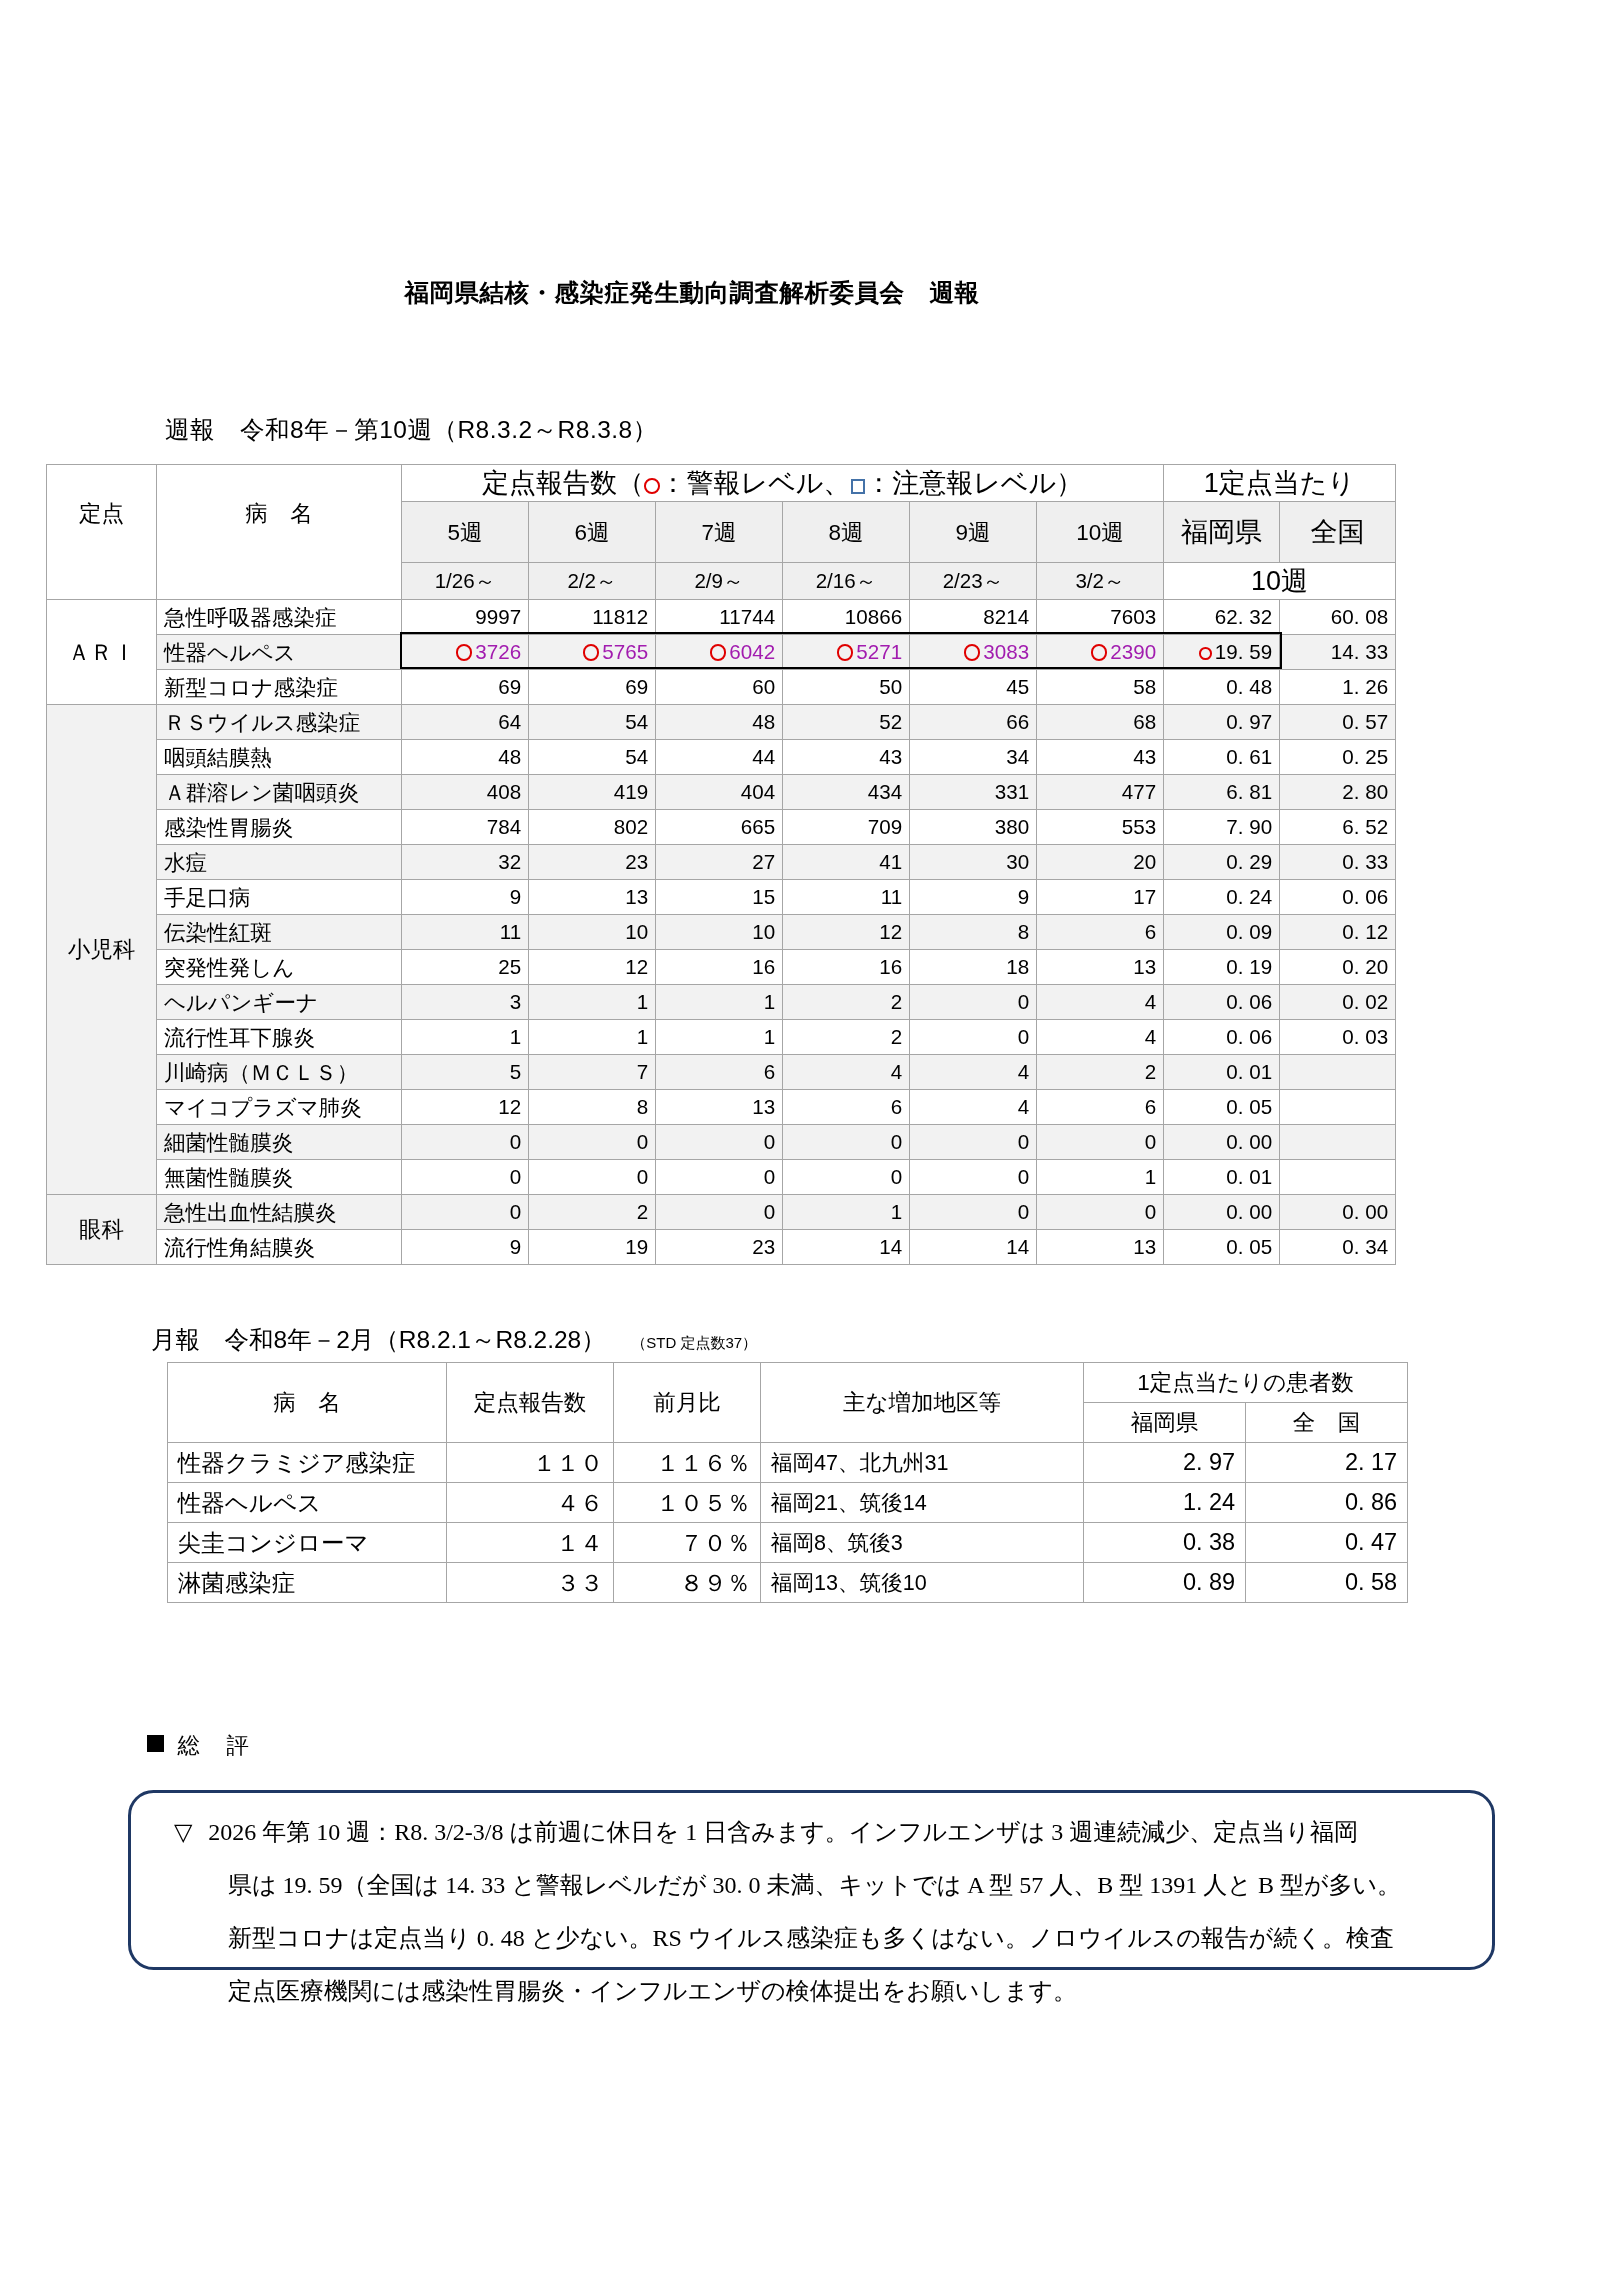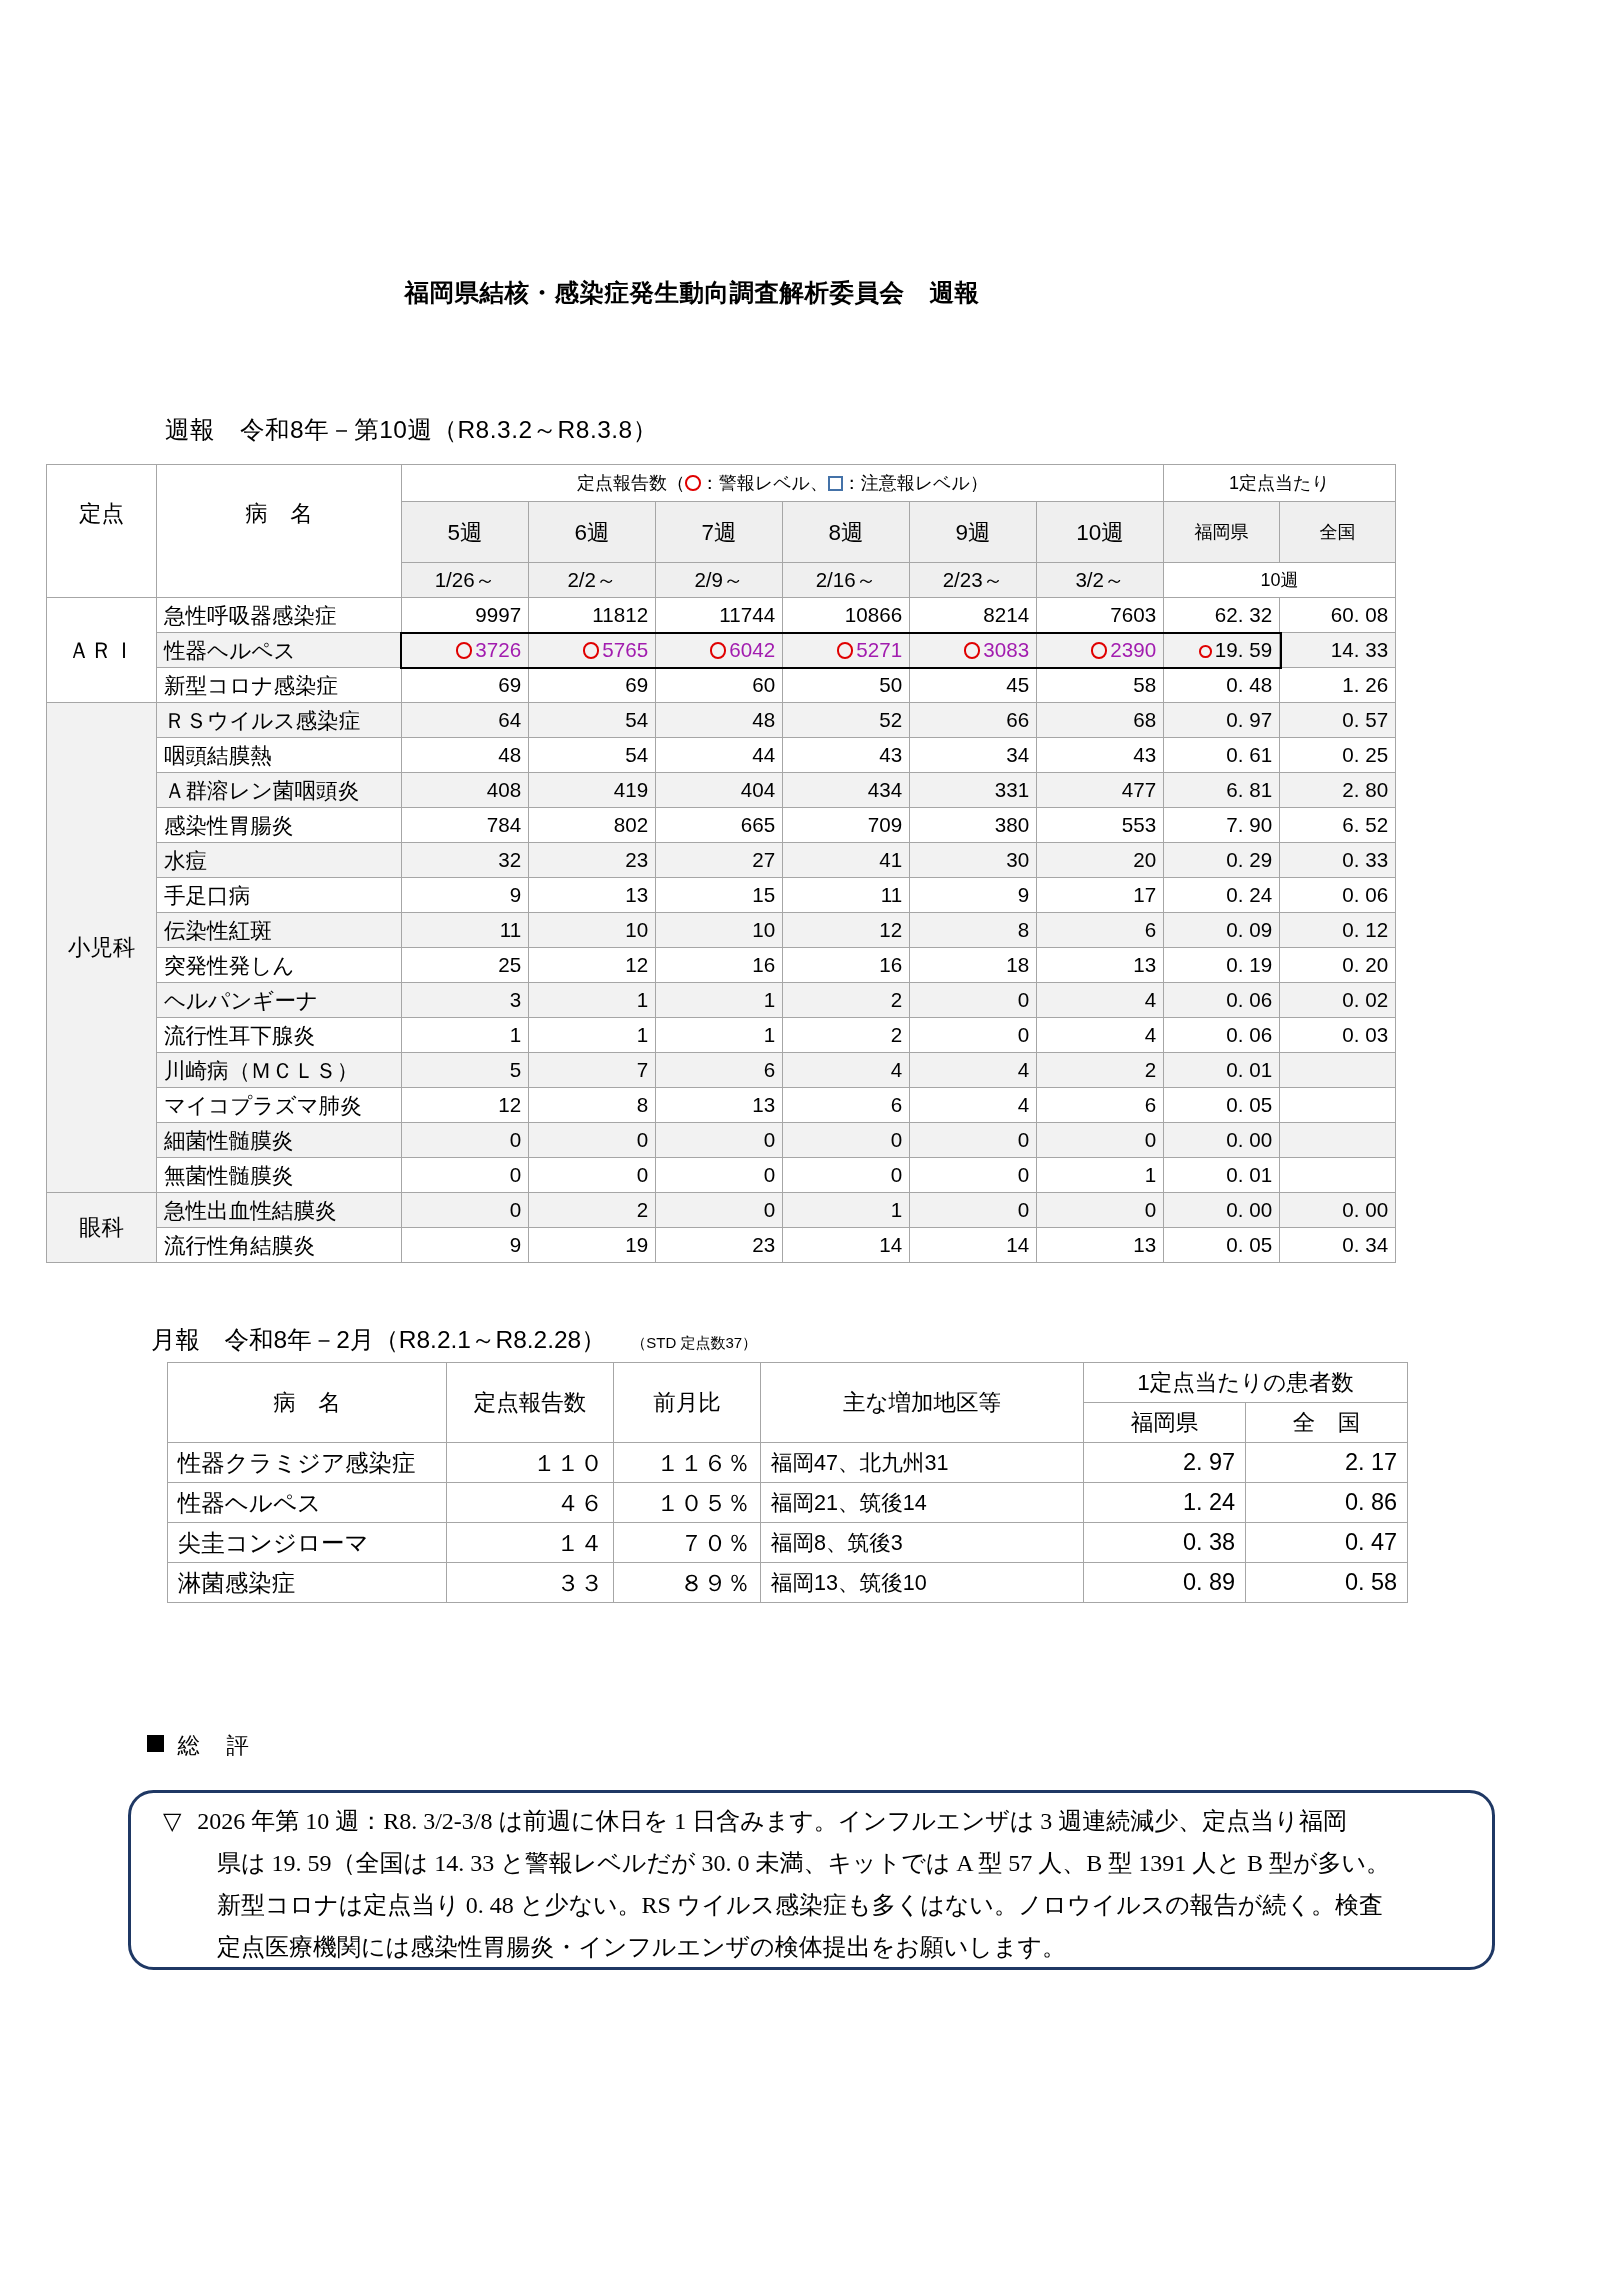--- a/index.html
+++ b/index.html
@@ -53,21 +53,21 @@
   }
   .hdr-shade { background:#efefef !important; }
   .c-cat   { width:110px; text-align:center; font-size:22.5px; }
   .c-name  { width:245px; text-align:left;  font-size:21.6px; }
   .c-wk    { width:127px; text-align:right; }
   .c-pref  { width:116px; text-align:right; }
   .c-natl  { width:116px; text-align:right; }
   .ctr { text-align:center !important; }
   .rowshade td { background:#f2f2f2 !important; }
   .hdr-big { font-size:22.5px; }
-  .hdr-mid { font-size:18px; }
+  .hdr-mid { font-size:27px; }
 
   
   .flu td.c-wk, .flu td.c-pref { position:relative; }
   .flu-num { color:#a21caf; }
   .warn-o {
     display:inline-block;
     width:16.7px; height:16.7px;
     border:2px solid #e00000;
     border-radius:50%;
     margin-right:2.9px;
@@ -145,21 +145,21 @@
   }
   .soukai-inner {
     position:absolute;
     top:1800px; left:163px;
     width:1323px;
     font-family:"Liberation Serif","DejaVu Serif",serif;
     font-size:24px;
     line-height:42px;
   }
   .soukai-inner .tri { margin-right:15.7px; }
-  .soukai-inner p { margin:0; text-indent:0; }
+  .soukai-inner p { margin:11px; text-indent:0; }
   .soukai-inner .ind { padding-left:54px; }
 </style>
 </head>
 <body>
 
 <div class="page">
 
   <div class="doc-title">福岡県結核・感染症発生動向調査解析委員会　週報</div>
 
   <div class="weekly-caption">週報　令和8年－第10週（R8.3.2～R8.3.8）</div>

